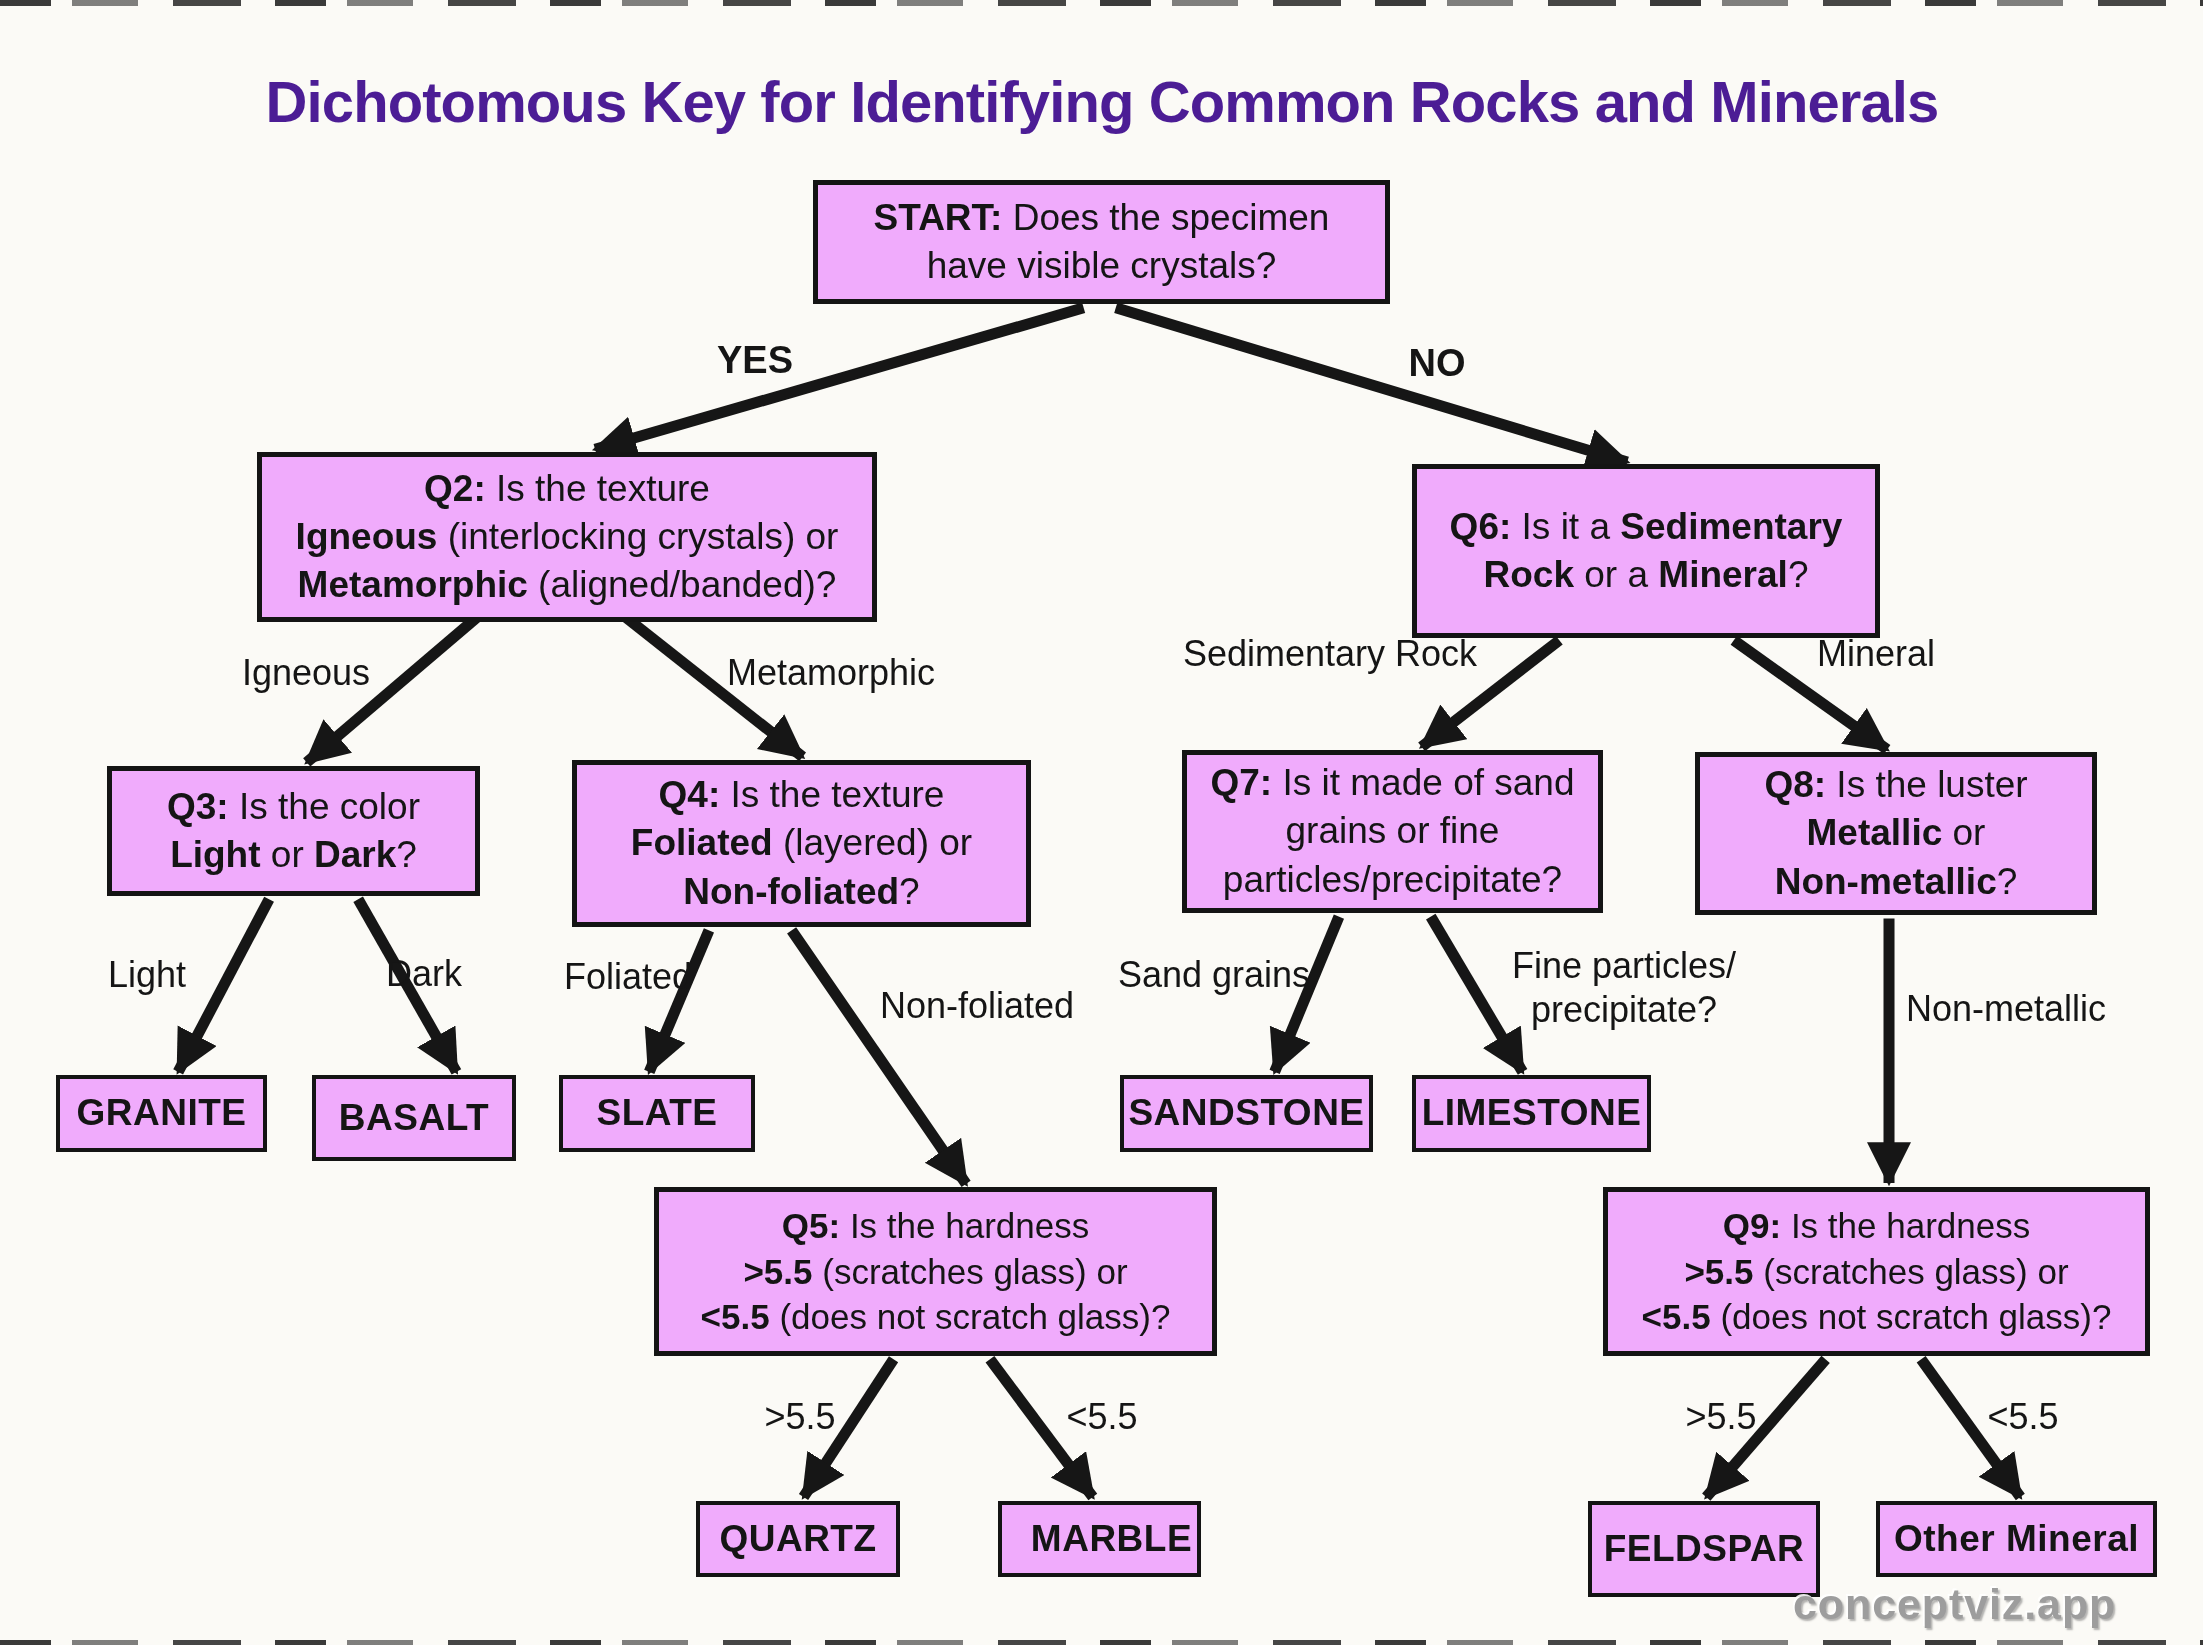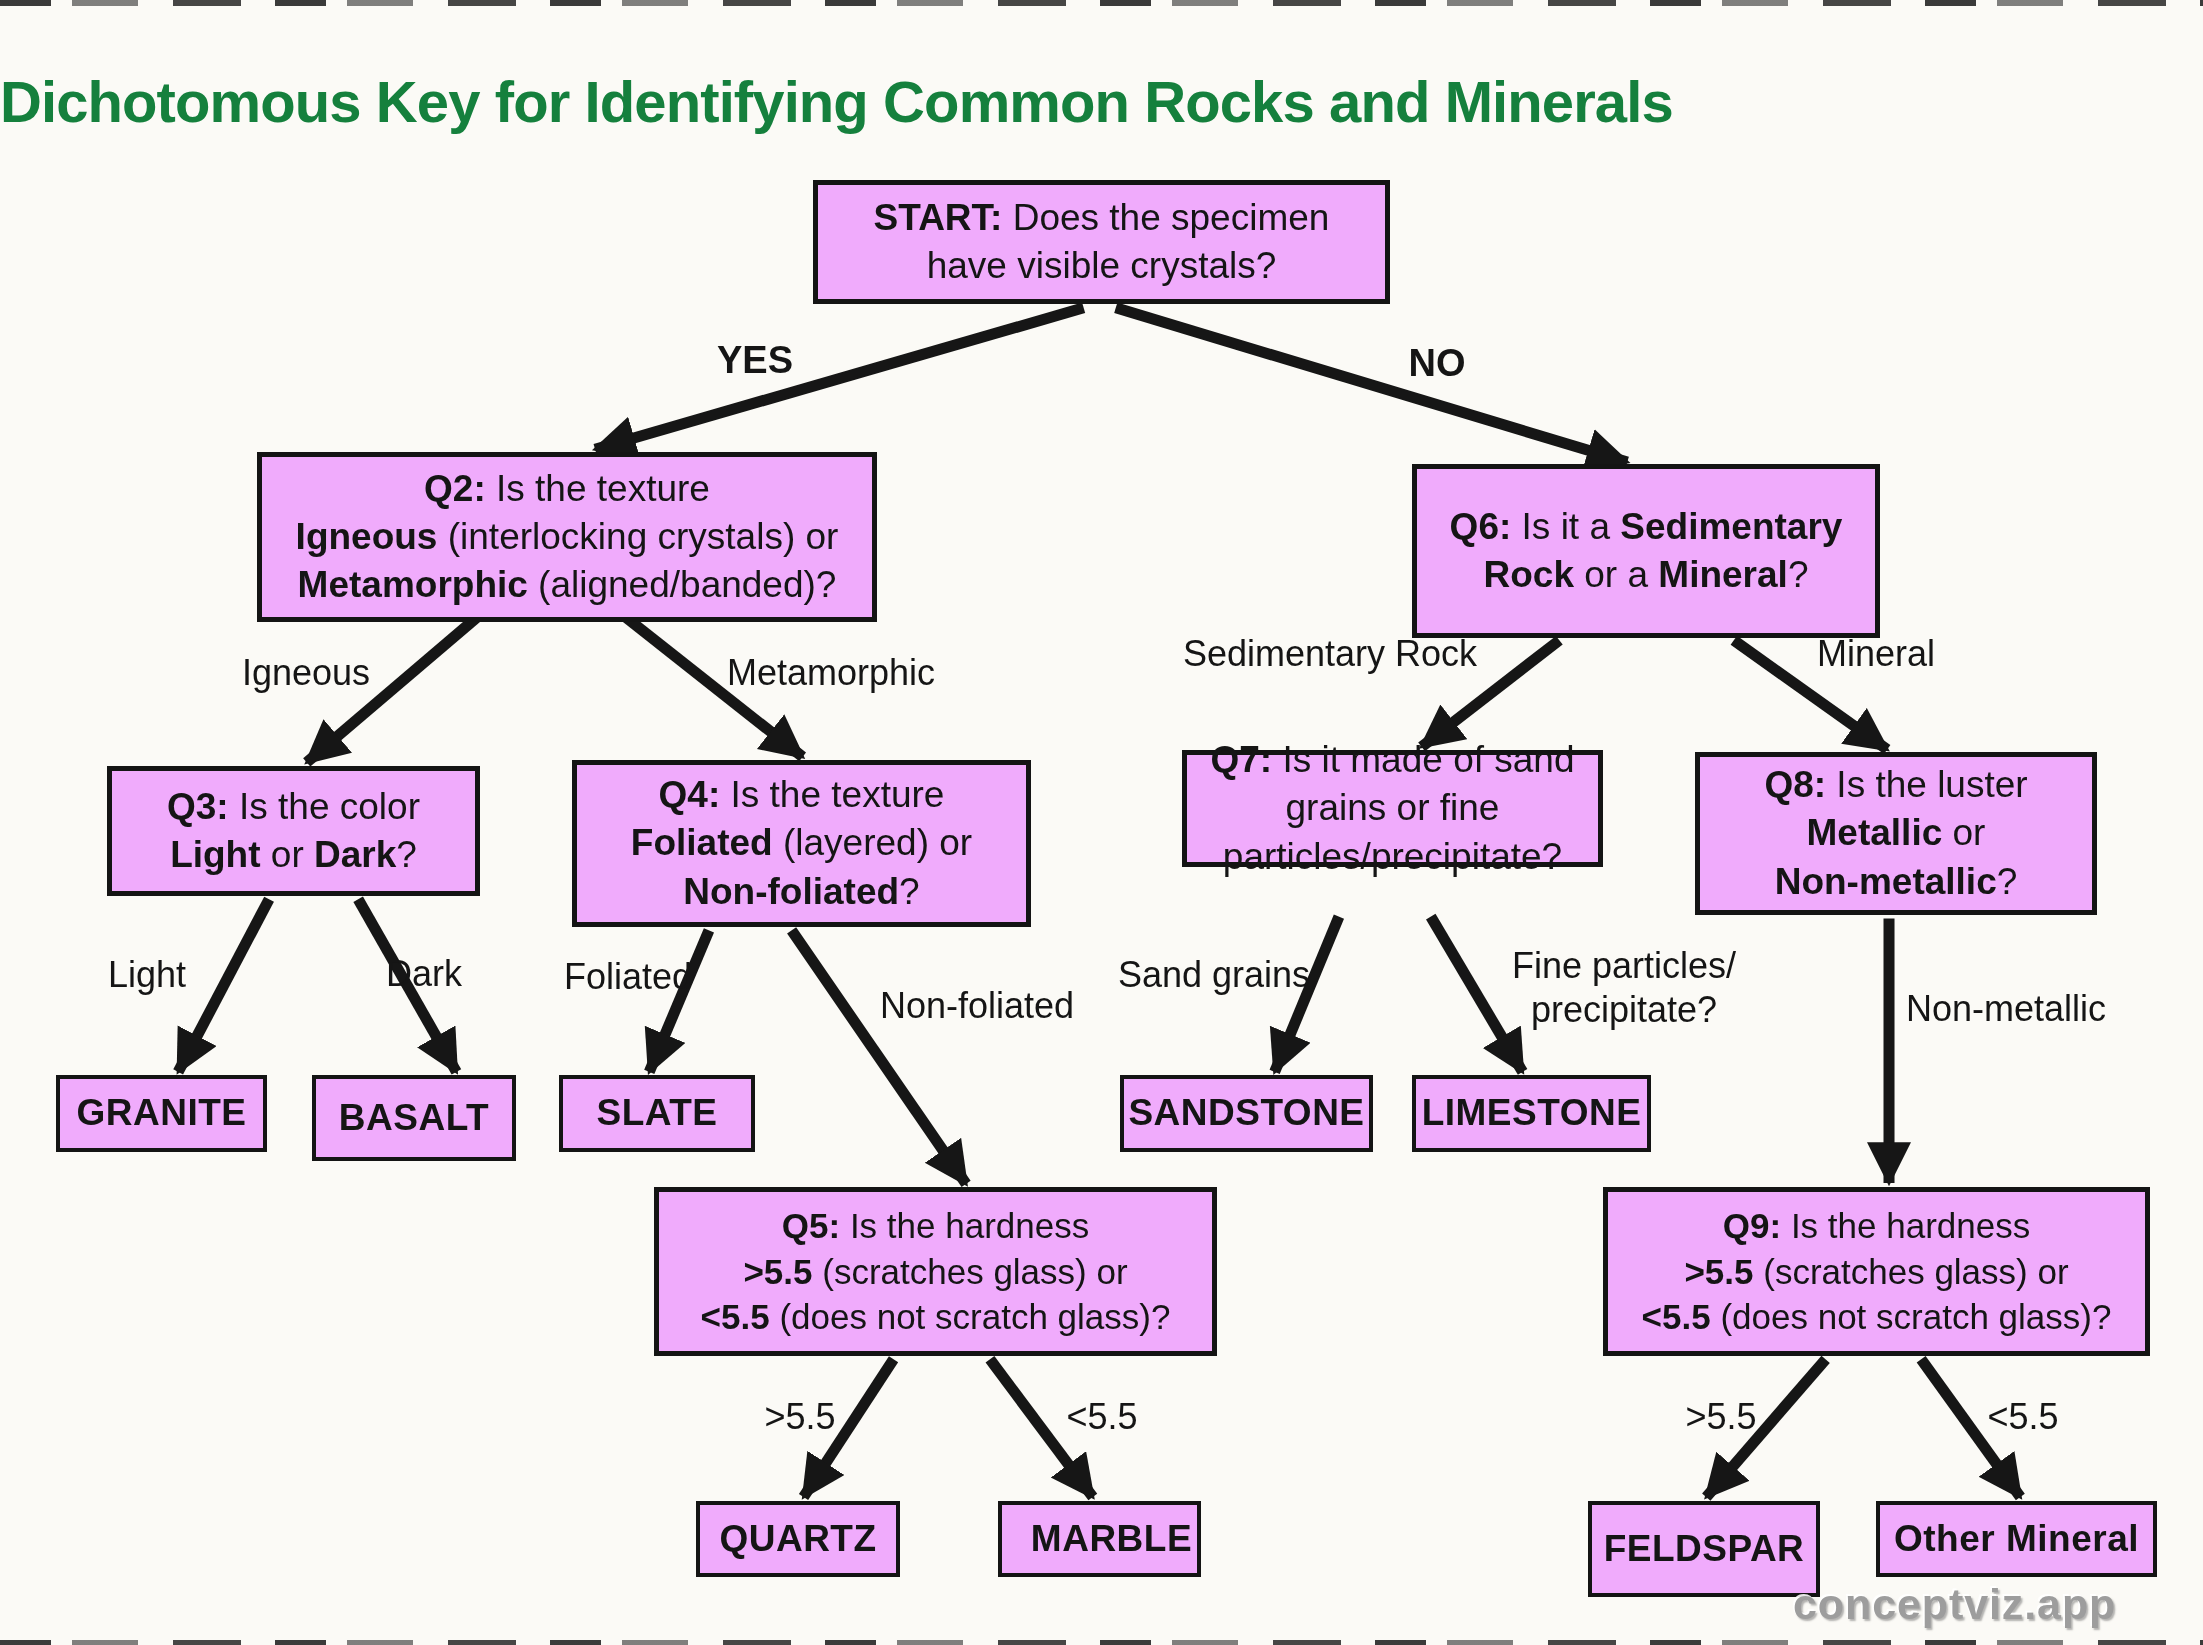--- a/index.html
+++ b/index.html
@@ -9,22 +9,22 @@
     font-family:"Liberation Sans", sans-serif; color:#151515;
   }
   .scan-strip{position:absolute;left:0;right:0;pointer-events:none;
     background:repeating-linear-gradient(90deg,
       rgba(25,25,25,.85) 0 51px, rgba(25,25,25,0) 51px 72px,
       rgba(25,25,25,.55) 72px 138px, rgba(25,25,25,0) 138px 173px,
       rgba(25,25,25,.8) 173px 241px, rgba(25,25,25,0) 241px 275px);}
   .scan-top{top:0;height:5.5px;}
   .scan-bottom{bottom:0;height:6.4px;}
   .title{
-    position:absolute; left:0; right:0; top:68px; 
-    font-size:58px; font-weight:bold; letter-spacing:-0.9px; color:#15803d;
+    position:absolute; left:0; right:0; top:68px; text-align:center;
+    font-size:58px; font-weight:bold; letter-spacing:-0.9px; color:#4c1d95;
   }
   .node{
     position:absolute; box-sizing:border-box; background:#f0abfc;
     border:5.5px solid #141414; display:flex; flex-direction:column;
     justify-content:center; text-align:center; line-height:1.3;
   }
   .question{font-size:37px;}
   .q-small{font-size:35px;}
   .leaf{border-width:4.6px; font-weight:bold; font-size:37px; letter-spacing:0.5px;}
   .node b{font-weight:bold;}
@@ -98,21 +98,21 @@
     <div><b>Q3:</b><span> Is the color</span></div>
     <div><b>Light</b><span> or </span><b>Dark</b><span>?</span></div>
   </div>
 
   <div class="node question" style="left:572px;top:760px;width:459px;height:167px;">
     <div><b>Q4:</b><span> Is the texture</span></div>
     <div><b>Foliated</b><span> (layered) or</span></div>
     <div><b>Non-foliated</b><span>?</span></div>
   </div>
 
-  <div class="node question" style="left:1182px;top:750px;width:421px;height:117px;">
+  <div class="node question" style="left:1182px;top:750px;width:421px;height:163px;">
     <div><b>Q7:</b><span> Is it made of sand</span></div>
     <div><span>grains or fine</span></div>
     <div><span>particles/precipitate?</span></div>
   </div>
 
   <div class="node question" style="left:1695px;top:752px;width:402px;height:163px;">
     <div><b>Q8:</b><span> Is the luster</span></div>
     <div><b>Metallic</b><span> or</span></div>
     <div><b>Non-metallic</b><span>?</span></div>
   </div>

